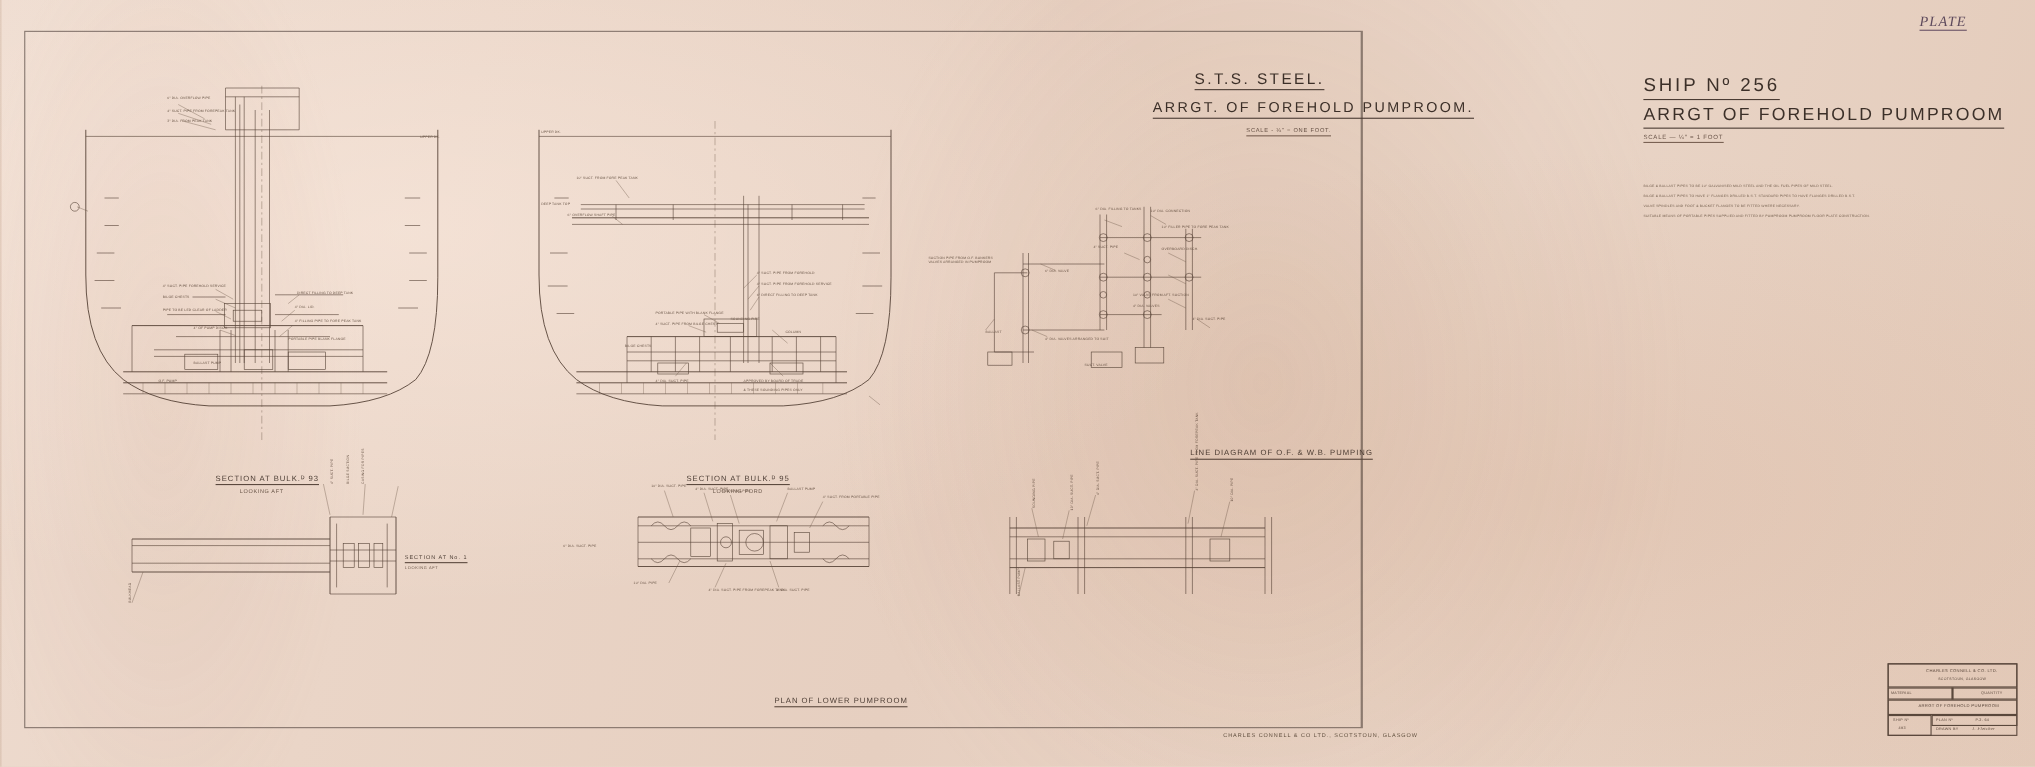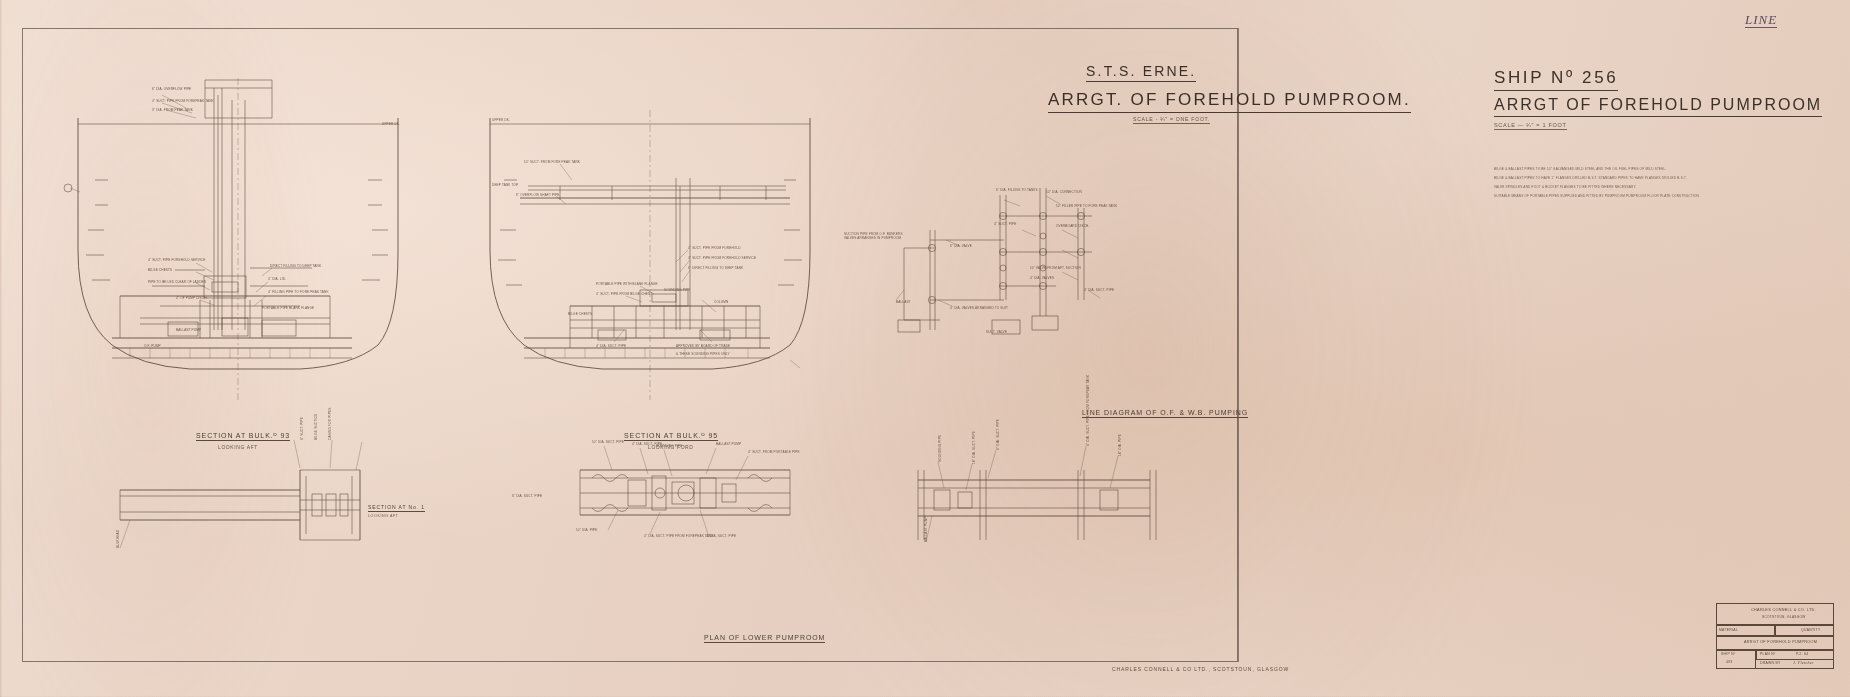--- a/index.html
+++ b/index.html
@@ -76,25 +76,25 @@
 </style>
 </head>
 <body>
 
 <div id="sheet">
 
   <div class="frame"></div>
   <div class="frame2"></div>
 
   <div class="ink hand" style="left:1745px; top:12px;">
-    <u>LINE</u>
+    <u>PLATE</u>
   </div>
 
-  <div class="ink ttl" style="left:1086px; top:63px; font-size:14px;">S.T.S. ERNE.</div>
-  <div class="ink ttl" style="left:1048px; top:90px; font-size:17px;">ARRGT. OF FOREHOLD PUMPROOM.</div>
+  <div class="ink ttl" style="left:1086px; top:63px; font-size:14px;">S.T.S. STEEL.</div>
+  <div class="ink ttl" style="left:1048px; top:90px; font-size:13px;">ARRGT. OF FOREHOLD PUMPROOM.</div>
   <div class="ink sub" style="left:1133px; top:116px;">SCALE - ¼" = ONE FOOT.</div>
 
   <div class="ink ttl" style="left:1494px; top:68px; font-size:17px; letter-spacing:2.6px;">SHIP Nº 256</div>
   <div class="ink ttl" style="left:1494px; top:96px; font-size:16px; letter-spacing:2px;">ARRGT OF  FOREHOLD PUMPROOM</div>
   <div class="ink sub" style="left:1494px; top:122px; font-size:5.5px;">SCALE — ¼" = 1 FOOT</div>
 
   <div class="ink micro-b" style="left:1494px; top:167px; width:350px; white-space:normal;">BILGE &amp; BALLAST PIPES TO BE 10" GALVANISED MILD STEEL AND THE OIL FUEL PIPES OF MILD STEEL.</div>
   <div class="ink micro-b" style="left:1494px; top:176px; width:350px; white-space:normal;">BILGE &amp; BALLAST PIPES TO HAVE 1" FLANGES DRILLED B.S.T. STANDARD PIPES TO HAVE FLANGES DRILLED B.S.T.</div>
   <div class="ink micro-b" style="left:1494px; top:185px; width:350px; white-space:normal;">VALVE SPINDLES AND FOOT &amp; BUCKET FLANGES TO BE FITTED WHERE NECESSARY.</div>
   <div class="ink micro-b" style="left:1494px; top:194px; width:350px; white-space:normal;">SUITABLE MEANS OF PORTABLE PIPES SUPPLIED AND FITTED BY PUMPROOM PUMPROOM FLOOR PLATE CONSTRUCTION.</div>

